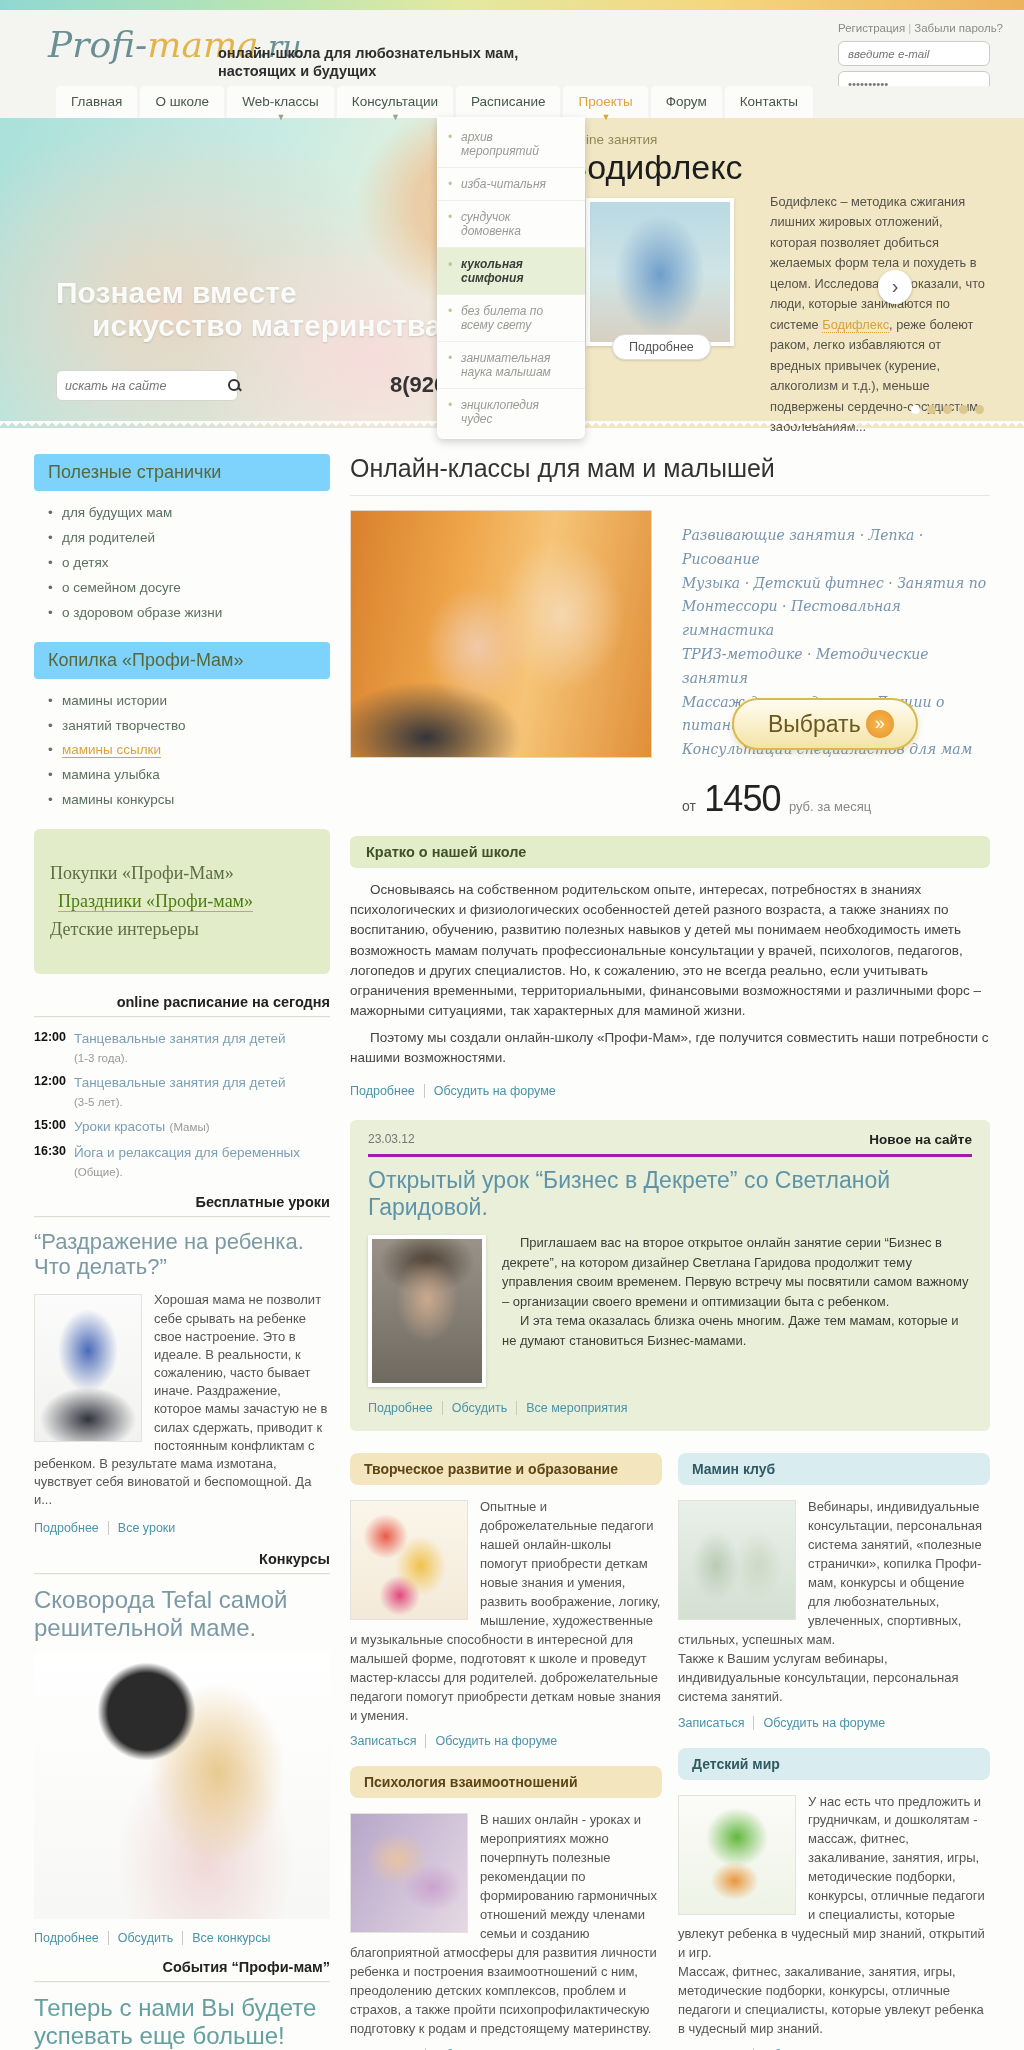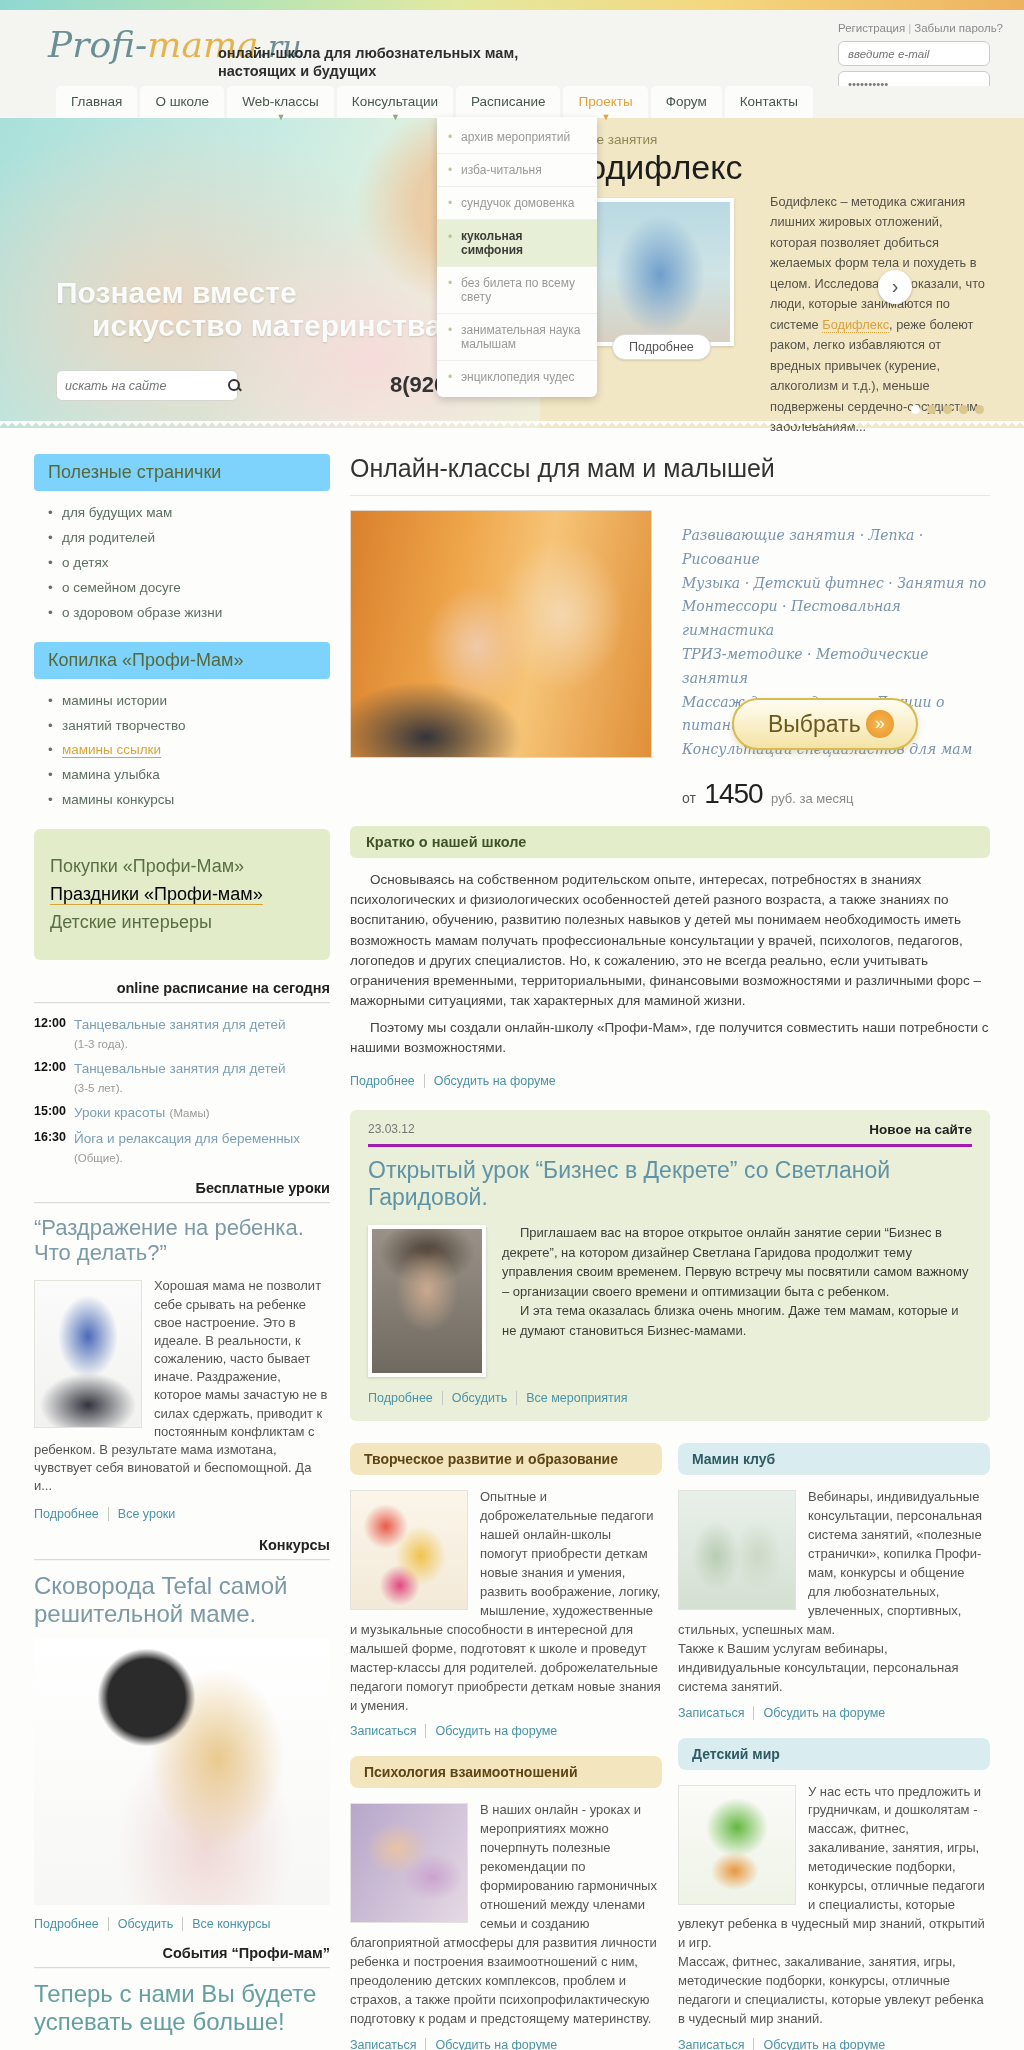--- a/index.html
+++ b/index.html
@@ -67,42 +67,42 @@
   .car-prev { left:502px; top:168px; } .car-next { left:878px; top:152px; }
   .dots { position:absolute; right:40px; top:282px; z-index:5; }
   .dots i { display:inline-block; width:9px; height:9px; border-radius:50%; background:#dcc88f; margin-left:7px; cursor:pointer; }
   .dots i.on { background:#fff; }
   .torn { position:absolute; left:0; right:0; height:8px; background:
       linear-gradient(135deg,#fdfdfb 4px,transparent 0) 0 0/8px 8px repeat-x,
       linear-gradient(-135deg,#fdfdfb 4px,transparent 0) 0 0/8px 8px repeat-x; }
   .torn-b { bottom:-1px; }
 
   
-  .dropdown { position:absolute; left:437px; top:117px; width:160px; background:#fdfdfc; border-radius:0 0 6px 6px;
-              box-shadow:0 3px 8px rgba(0,0,0,.18); z-index:40; padding:4px 0; }
+  .dropdown { position:absolute; left:437px; top:117px; width:148px; background:#fdfdfc; border-radius:0 0 6px 6px;
+              box-shadow:0 3px 8px rgba(0,0,0,.18); z-index:40; padding:4px 0;font-style:italic; }
   .dd-item { padding:9px 12px 9px 24px; font-size:12px; color:#9a9a96; border-bottom:1px solid #efefea; position:relative; cursor:pointer; }
   .dd-item::before { content:"•"; position:absolute; left:11px; color:#b9c998; }
   .dd-item:last-child { border-bottom:0; }
   .dd-item.active { background:#e7f0d6; color:#3c3c38; font-weight:bold; }
 
   
   .content { display:flex; padding:26px 34px 0; gap:20px; }
   .sidebar { width:296px; flex:none; }
   .main { width:640px; flex:none; }
 
   
   .sb-head { background:#7dd3fc; border-radius:4px; padding:8px 14px; font-size:18px; color:#56683c; margin-bottom:10px; }
   .sb-list { list-style:none; margin:0 0 16px 14px; }
   .sb-list li { position:relative; padding:2px 0 2px 14px; font-size:13.5px; line-height:1.55; }
   .sb-list li::before { content:"•"; position:absolute; left:0; color:#6a6a6a; }
   .sb-list li span { color:#5b6f60; cursor:pointer; }
   .sb-list li.hl span { color:#d9a53a; border-bottom:1px solid #d9a53a; }
-  .shopbox { background:#e3ecc9; border-radius:6px; padding:20px 16px; margin:6px 0 20px; }
+  .shopbox { background:#e3ecc9; border-radius:6px; padding:27px 16px; margin:6px 0 20px;font-family:Liberation Serif, serif; }
   .shopbox div { font-size:18px; color:#5a6f42; margin:7px 0; cursor:pointer; }
-  .shopbox div.hl { color:#000000; border-bottom:0; }
+  .shopbox div.hl { color:#4d7c0f; border-bottom:0;margin-left:8px; }
   .shopbox div.hl span { border-bottom:1px solid #d9a53a; }
   .rt-head { text-align:right; font-size:14.5px; font-weight:bold; color:#222; padding-bottom:6px;
              border-bottom:1px solid #dcdcd6; margin:14px 0 12px; box-shadow:0 1px 0 #f6f6f2; }
   .sched-item { display:flex; margin-bottom:7px; }
   .sched-item .tm { width:40px; flex:none; font-size:12.5px; font-weight:bold; color:#111; padding-top:1px; }
   .sched-item .tt { font-size:13.5px; color:#7b9fb4; line-height:1.25; }
   .sched-item .nt { font-size:11.5px; color:#999; }
   .art-title { font-size:22px; color:#7b9aa6; line-height:1.15; margin:10px 0 12px; }
   .art-title.big { font-size:24px; }
   .art-title.teal { color:#64a0a0; }
@@ -131,21 +131,21 @@
   .promo { position:relative; display:flex; margin-bottom:16px; }
   .ph-promo { width:302px; height:248px; flex:none; border:1px solid #e0d8cc; background:
       radial-gradient(90px 110px at 70% 42%, #f5d7ae 0%, rgba(245,215,174,0) 70%),
       radial-gradient(70px 80px at 42% 55%, #f0c9a8 0%, rgba(240,201,168,0) 75%),
       radial-gradient(120px 70px at 25% 92%, #34343a 0%, rgba(52,52,58,0) 80%),
       linear-gradient(100deg,#d9802c 0%,#efa64b 35%,#f6c477 60%,#e08f38 100%); }
   .promo-right { padding:14px 0 0 30px; }
   .promo-lines { font-family:"DejaVu Serif", serif; font-style:italic; font-size:14px; color:#7793ad; line-height:1.7; }
   .price { margin-top:16px; color:#333; }
   .price .pre { font-size:14px; color:#555; }
-  .price .val { font-size:28px; letter-spacing:-1px; color:#222; margin:0 4px;text-align:right; }
+  .price .val { font-size:36px; letter-spacing:-1px; color:#222; margin:0 4px;text-align:right; }
   .price .suf { font-size:13px; color:#888; }
   .btn-choose { position:absolute; left:382px; top:188px; background:linear-gradient(#fffdf2,#f4e3a6);
       border:2px solid #d8ba4e; border-radius:28px; padding:10px 22px 10px 34px; font-size:23px; color:#6b5a1e;
       cursor:pointer; box-shadow:0 3px 6px rgba(160,130,40,.25); display:flex; align-items:center; gap:5px; }
   .btn-choose .go { width:28px; height:28px; border-radius:50%; background:radial-gradient(#f6b84e,#e8932c);
       color:#fff; font-size:18px; line-height:27px; text-align:center; }
   .sec-bar { border-radius:8px; padding:8px 16px; font-size:14.5px; font-weight:bold; margin:10px 0 12px; }
   .sec-green { background:#e4edca; color:#3f5226;border-radius:6px; }
   .about p { font-size:13.5px; line-height:1.5; color:#444; text-indent:20px; margin-bottom:6px; }
   .news { background:#e9efd8; border-radius:6px; padding:12px 18px 16px; margin:22px 0 22px; }

